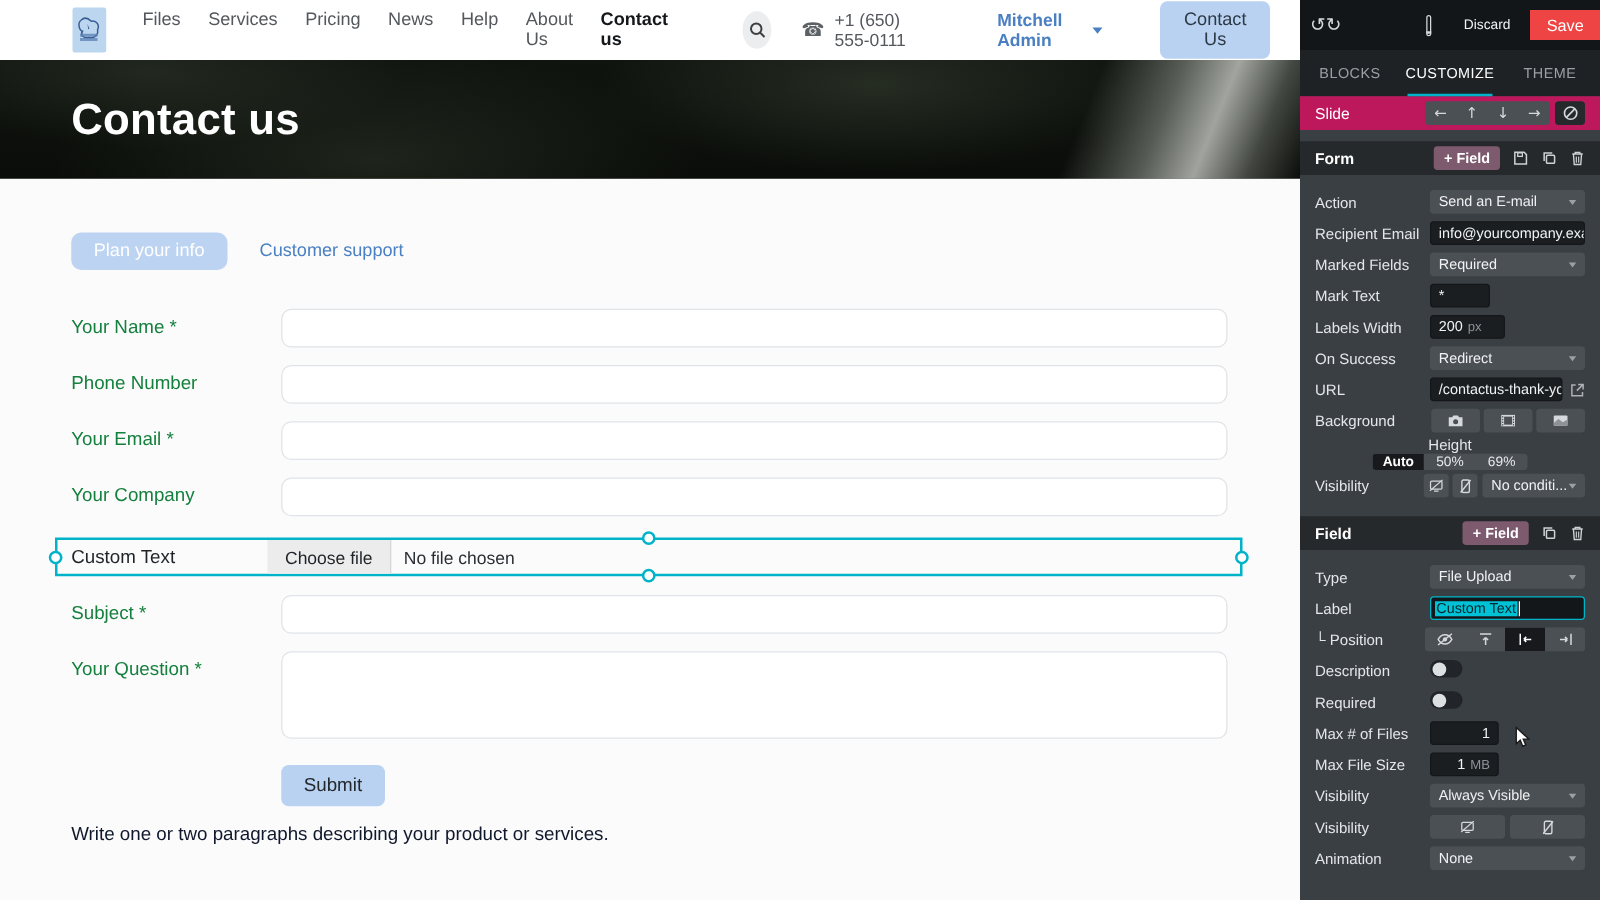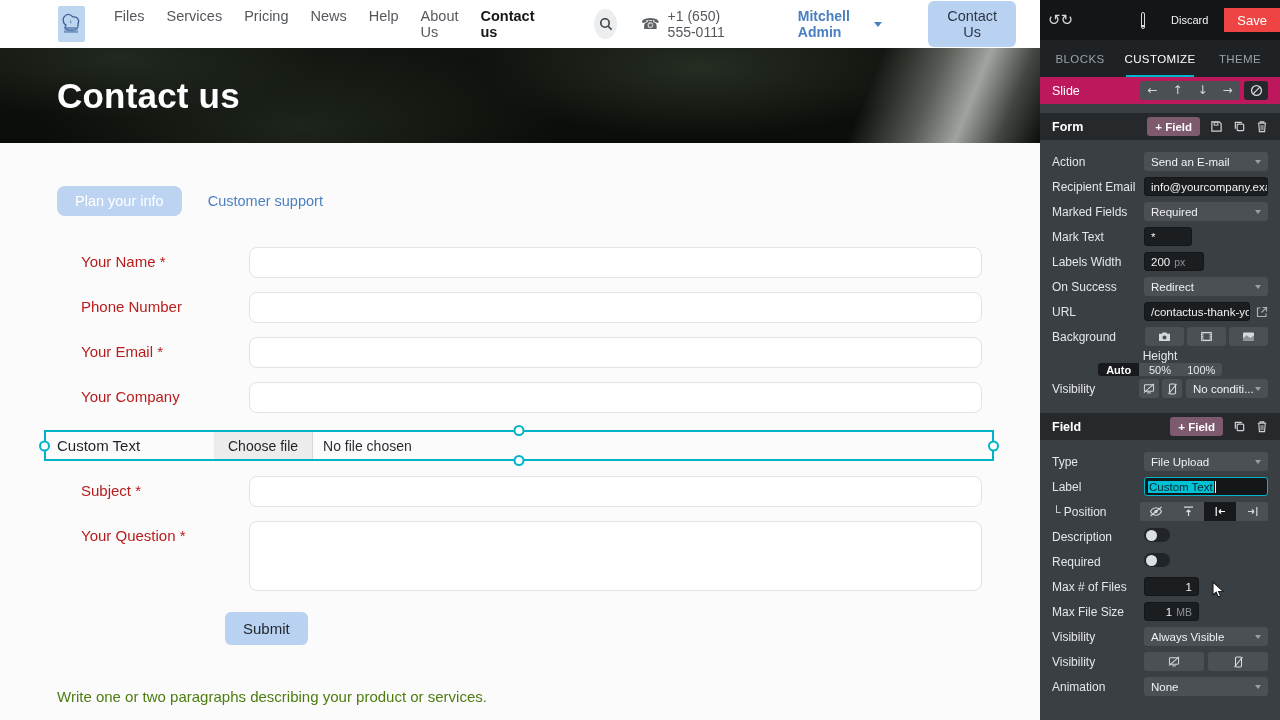--- a/index.html
+++ b/index.html
@@ -32,39 +32,39 @@
       linear-gradient(#10140f,#0a0d09); }
   .hero-title { position:absolute; left:57px; top:50%; transform:translateY(-50%); color:#fff; font-size:35px; font-weight:700; letter-spacing:.2px; }
 
   .content { padding:43px 0 0 57px; }
   .tabs-row { display:flex; align-items:center; gap:26px; }
   .tab-pill { background:#bcd3f1; color:#ffffff; font-size:14.5px; padding:7px 18px; border-radius:8px; cursor:pointer; }
   .tab-link { color:#4a7fc1; font-size:14.5px; cursor:pointer; }
 
   .form-area { margin-top:31px; width:925px; }
   .frow { display:flex; align-items:flex-start; margin-bottom:14px; }
-  .frow .flabel { width:168px; padding-top:6px; font-size:15px; color:#b91c1c;margin-left:24px; }
+  .frow .flabel { width:168px; padding-top:6px; font-size:15px; color:#15803d; }
   .finput { flex:1; height:31px; background:#fff; border:1px solid #e0e3e7; border-radius:8px; }
   .ftextarea { flex:1; height:70px; background:#fff; border:1px solid #e0e3e7; border-radius:8px; }
 
   .sel-row { position:relative; margin:17px 0 15px -13px; width:950px; height:31px;
     border:2px solid #00b3c9; display:flex; align-items:center; background:transparent; }
   .sel-row .flabel { width:168px; padding-left:11px; font-size:15px; color:#1f2327; }
   .file-widget { display:flex; align-items:center; height:27px; }
   .choose-btn { height:27px; background:#ececec; border:none; border-right:1px solid #d8d8d8; padding:0 14px; font-size:14px; color:#1f2327; cursor:pointer; }
   .file-status { font-size:14px; color:#2a2e32; margin-left:10px; }
   .handle { position:absolute; width:11px; height:11px; border-radius:50%; background:#fff; border:2px solid #00b3c9; }
   .h-left { left:-7px; top:50%; transform:translateY(-50%); }
   .h-right { right:-7px; top:50%; transform:translateY(-50%); }
   .h-top { top:-7px; left:50%; transform:translateX(-50%); }
   .h-bottom { bottom:-7px; left:50%; transform:translateX(-50%); }
 
   .submit-row { margin:21px 0 0 168px; }
   .submit-btn { background:#b9d2f1; color:#23282d; font-size:15px; padding:8px 18px; border:none; border-radius:6px; cursor:pointer; }
-  .desc-text { margin-top:43px; font-size:15px; color:#4d7c0f; }
+  .desc-text { margin-top:14px; font-size:15px; color:#0f172a; }
 
   
   .sidebar { position:absolute; right:0; top:0; width:240px; height:720px; background:#3a3f43; }
   .ed-toolbar { height:40px; background:#131619; display:flex; align-items:center; color:#e8eaed; }
   .tool-ic { width:30px; text-align:center; font-family:"DejaVu Sans", sans-serif; font-size:15px; color:#d6d9dc; cursor:pointer; }
   .mobile-ic { width:11px; height:17px; border:1.5px solid #d6d9dc; border-radius:2.5px; margin-left:68px; position:relative; cursor:pointer; }
   .mobile-ic:after { content:""; position:absolute; bottom:1px; left:50%; transform:translateX(-50%); width:4px; height:1.5px; background:#d6d9dc; }
   .discard-btn { margin-left:26px; background:none; border:none; color:#f1f2f3; font-size:11px; cursor:pointer; }
   .save-btn { margin-left:16px; height:24px; padding:0 13px; background:#ef4444; border:none; color:#fff; font-size:13px; cursor:pointer; }
 
@@ -366,21 +366,21 @@
           </button>
         </div>
       </div>
 
 
       <div class="srow" style="height:27px;flex-direction:column;">
         <span class="lbl">Height</span>
         <div class="seg">
           <div class="on">Auto</div>
           <div>50%</div>
-          <div>100%</div>
+          <div>69%</div>
         </div>
       </div>
 
       <div class="srow">
         <span class="lbl">Visibility</span>
         <div class="grp" style="margin-right:4px;">
           <button class="icbtn" style="width:20px;">
             <svg class="ic" width="12" height="11" viewBox="0 0 13 12">
               <rect x="1.5" y="2" width="10" height="7" rx="1" fill="none" stroke="#d6d9dc" stroke-width="1.1"></rect>
               <line x1="4.5" y1="10.8" x2="8.5" y2="10.8" stroke="#d6d9dc" stroke-width="1.1"></line>

